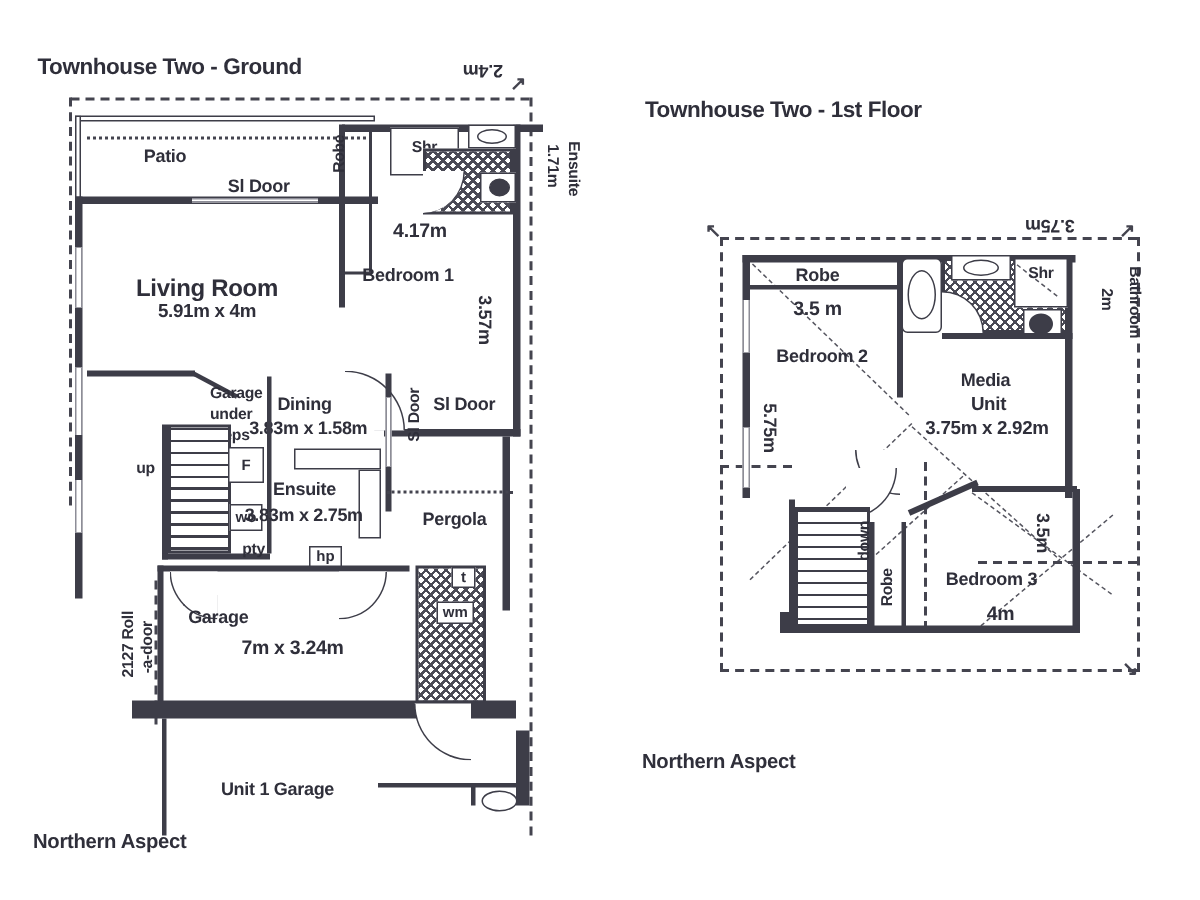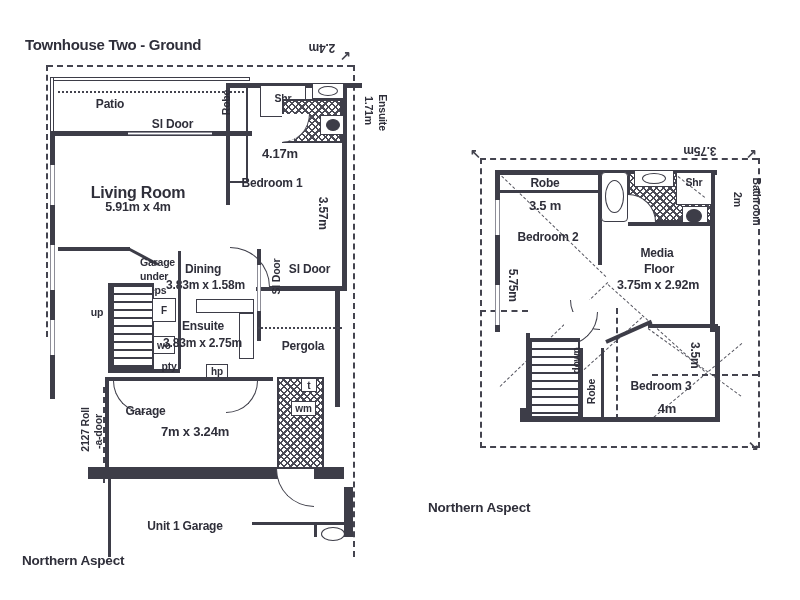--- a/index.html
+++ b/index.html
@@ -137,20 +137,21 @@
     <div class="w" style="left:232px;top:487px;width:94px;height:3px;"></div>
     <div class="w" style="left:294px;top:487px;width:3px;height:15px;"></div>
     <div class="oval" style="left:301px;top:492px;width:24px;height:14px;"></div>
     <div class="w" style="left:324px;top:452px;width:9px;height:50px;"></div>
     <div class="lbl" style="left:115px;top:485px;width:100px;">Unit 1 Garage</div>
 
     <div class="lbl aspect left" style="left:2px;top:506px;">Northern Aspect</div>
   </div>
 
   <div class="plan" style="left:420px;top:60px;width:380px;height:470px;">
+    <div class="lbl title left" style="left:10px;top:6px;">Townhouse Two - 1st Floor</div>
 
     <div class="dash-t" style="left:60px;top:98px;width:278px;"></div>
     <div class="dash-l" style="left:338px;top:98px;height:290px;"></div>
     <div class="dash-t" style="left:60px;top:386px;width:278px;"></div>
     <div class="dash-l" style="left:60px;top:98px;height:290px;"></div>
     <div class="arrow" style="left:50px;top:86px;">↖</div>
     <div class="arrow" style="left:326px;top:86px;">↗</div>
     <div class="arrow" style="left:328px;top:378px;">↘</div>
     <div class="lbl" style="left:254px;top:84px;width:52px;transform:rotate(180deg);">3.75m</div>
     <div class="lbl sm" style="left:296px;top:134px;width:42px;transform:rotate(90deg);">2m</div>
@@ -192,21 +193,21 @@
     <div class="thin" style="left:214px;top:110px;width:40px;height:17px;"></div>
     <div class="oval" style="left:222px;top:113px;width:24px;height:11px;"></div>
     <div class="thin" style="left:256px;top:112px;width:36px;height:33px;"></div>
     <div class="dl" style="left:258px;top:116px;width:34px;transform:rotate(38deg);"></div>
     <div class="lbl sm" style="left:251px;top:117px;width:46px;">Shr</div>
     <div class="thin" style="left:262px;top:146px;width:26px;height:20px;"></div>
     <div class="oval" style="left:266px;top:149px;width:16px;height:14px;background:#3d3d48;"></div>
     <div class="w" style="left:208px;top:162px;width:87px;height:4px;"></div>
 
     <div class="lbl" style="left:197px;top:187px;width:80px;font-size:12px;">Media</div>
-    <div class="lbl" style="left:199px;top:203px;width:80px;font-size:12.5px;">Floor</div>
+    <div class="lbl" style="left:199px;top:203px;width:80px;font-size:12.5px;">Unit</div>
     <div class="lbl" style="left:188px;top:219px;width:100px;font-size:12.5px;">3.75m x 2.92m</div>
     <div class="arc" style="left:150px;top:240px;width:30px;height:30px;border-width:0 0 1.6px 1.6px;border-radius:0 0 0 100%;"></div>
     <div class="arc" style="left:144px;top:252px;width:34px;height:34px;border-width:0 1.6px 1.6px 0;border-radius:0 0 100% 0;"></div>
 
     <div class="stairs" style="left:110px;top:278px;width:50px;height:80px;"></div>
     <div class="lbl sm" style="left:127px;top:295px;width:60px;transform:rotate(-90deg);">down</div>
     <div class="w" style="left:160px;top:288px;width:3px;height:70px;"></div>
     <div class="w" style="left:181px;top:288px;width:3px;height:70px;"></div>
     <div class="lbl sm" style="left:142px;top:326px;width:60px;transform:rotate(-90deg);">Robe</div>
 

